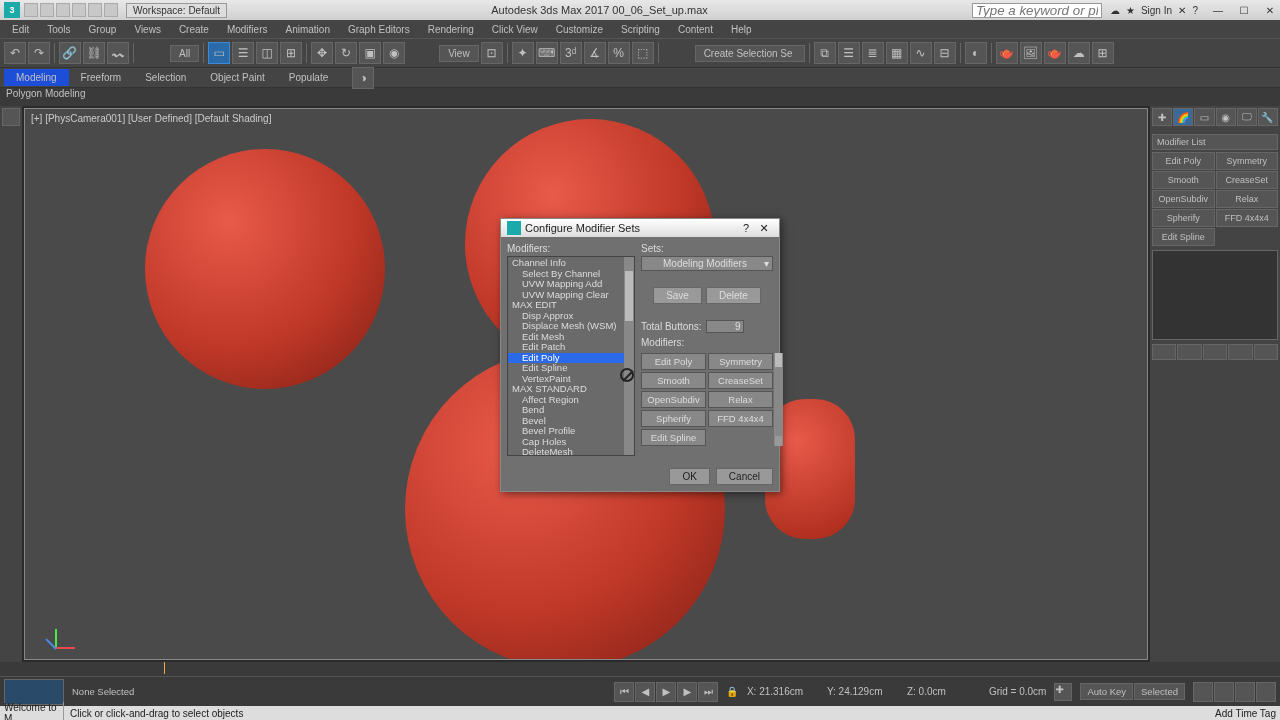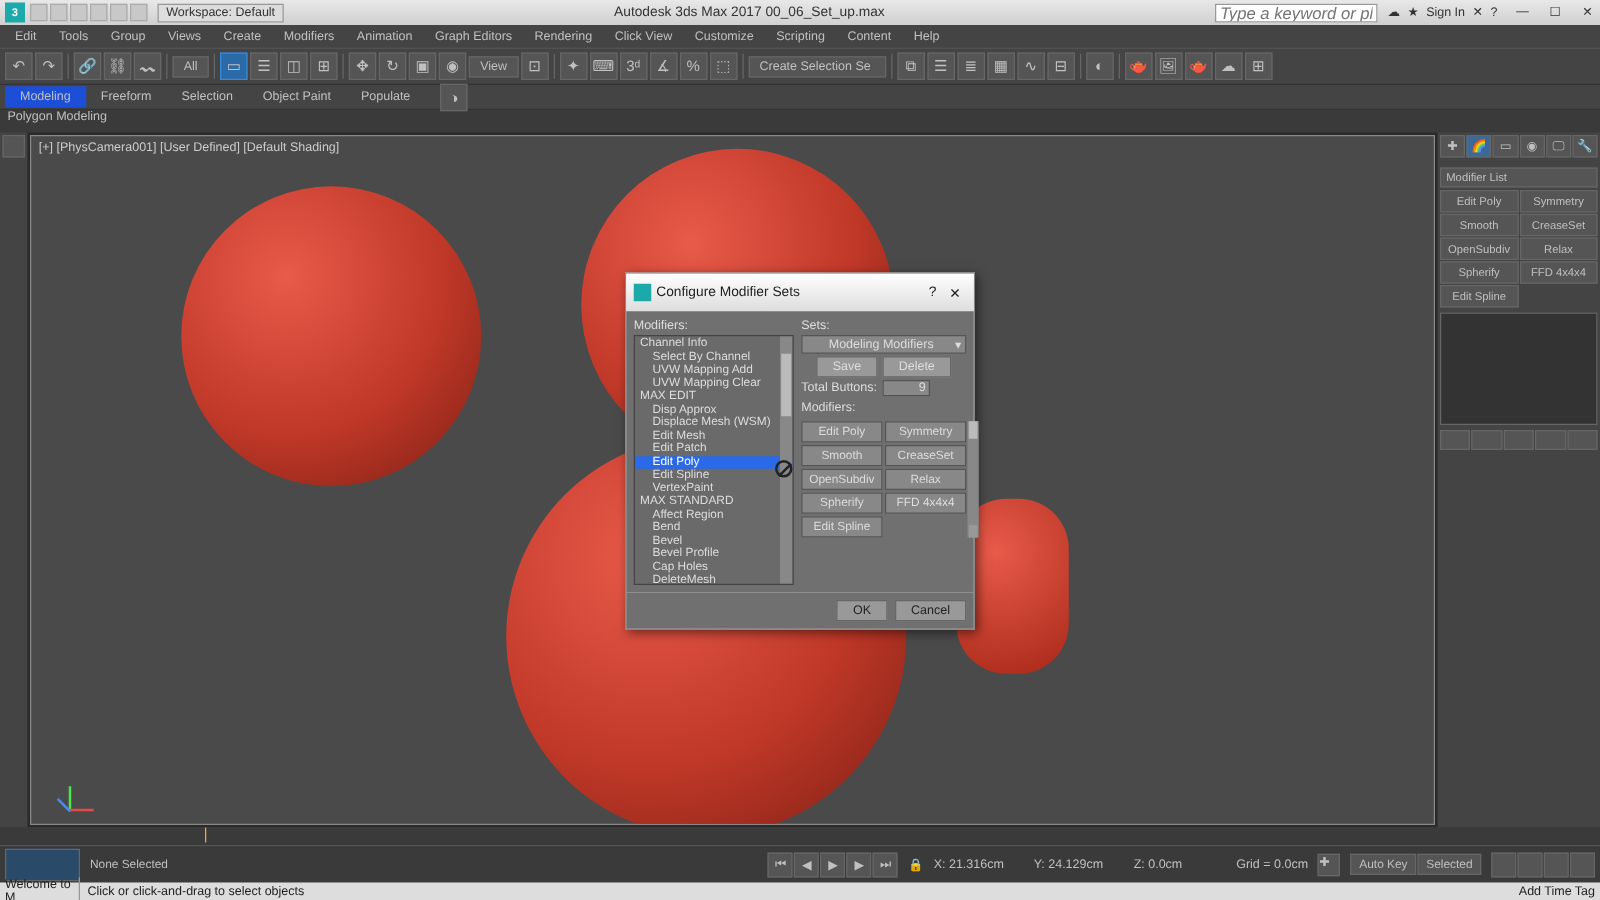--- a/index.html
+++ b/index.html
@@ -15,21 +15,21 @@
 .titlebar .right { display:flex; gap:6px; align-items:center; margin-left:8px;}
 .titlebar .winbtns { display:flex; gap:14px; margin-left:14px;}
 .titlebar .winbtns span { width:12px; text-align:center;}
 
 .menubar { height:18px; background:#444; display:flex; align-items:center; padding:0 4px; gap:2px;}
 .menubar span { padding:2px 8px; font-size:10px;}
 
 .toolbar1 { height:30px; background:#444; display:flex; align-items:center; padding:0 4px; gap:2px; border-top:1px solid #555; border-bottom:1px solid #333;}
 .tbtn { width:22px; height:22px; background:#555; border:1px solid #666; display:inline-flex; align-items:center; justify-content:center; font-size:12px;}
 .tbtn.active { background:#2a6aa8; border-color:#3a8ad8;}
-.tdrop { padding:2px 8px; background:#555; border:1px solid #666; font-size:10px;}
+.tdrop { padding:2px 8px; background:#555; border:1px solid #666; font-size:10px;margin-left:32px;}
 .tsep { width:1px; height:20px; background:#666; margin:0 2px;}
 
 .toolbar2 { height:20px; background:#444; display:flex; align-items:center; padding:0 4px; border-bottom:1px solid #333;}
 .tab { padding:3px 12px; font-size:10px;}
 .tab.active { background:#1d4ed8;}
 
 .subbar { height:16px; background:#3a3a3a; padding:0 6px; font-size:10px;}
 
 .main { position:absolute; top:106px; left:0; right:0; bottom:58px; display:flex;}
 .vptools { width:22px; background:#444; display:flex; flex-direction:column; gap:2px; padding:2px;}
@@ -54,39 +54,39 @@
 .cp-tabs span.active { background:#3a6a9a;}
 .cp-drop { padding:2px 4px; background:#555; border:1px solid #666; font-size:9px;}
 .cp-btns { display:grid; grid-template-columns:1fr 1fr; gap:1px;}
 .cp-btn { padding:3px 2px; background:#555; border:1px solid #666; font-size:9px; text-align:center;}
 .cp-preview { height:90px; background:#333; border:1px solid #666; margin-top:2px;}
 .cp-selrow { display:flex; gap:1px; margin-top:2px;}
 .cp-selrow span { flex:1; height:16px; background:#555; border:1px solid #666;}
 
 
 .dialog { position:absolute; top:218px; left:500px; width:280px; background:#e8e8e8; border:1px solid #888; color:#222; box-shadow:2px 2px 8px rgba(0,0,0,0.5);}
-.dlg-title { height:30px; background:linear-gradient(#fff,#ddd); display:flex; align-items:center; padding:0 6px; font-size:11px;}
+.dlg-title { height:18px; background:linear-gradient(#fff,#ddd); display:flex; align-items:center; padding:0 6px; font-size:11px;}
 .dlg-title .icon { width:14px;height:14px;background:#1ca9a9;margin-right:4px;}
 .dlg-title .sp { flex:1;}
 .dlg-title .q, .dlg-title .x { width:18px; text-align:center;}
 .dlg-body { padding:6px; background:#707070; color:#ddd; display:flex; gap:6px;}
 .dlg-left { flex:1; display:flex; flex-direction:column;}
 .dlg-label { font-size:10px; margin-bottom:2px;}
 .dlg-list { background:#6a6a6a; border:1px solid #444; height:200px; overflow:hidden; position:relative;}
 .dlg-list-inner { padding:1px 0;}
 .dlg-list .item { padding:0px 4px; font-size:9.5px; line-height:10.5px; white-space:nowrap;}
 .dlg-list .item.ind { padding-left:14px;}
 .dlg-list .item.hdr { font-weight:normal;}
 .dlg-list .item.sel { background:#2a6ae8; color:#fff;}
 .dlg-scroll { position:absolute; right:0; top:0; bottom:0; width:10px; background:#888;}
 .dlg-scroll .thumb { position:absolute; left:1px; right:1px; top:14px; height:50px; background:#bbb;}
 .dlg-right { width:132px; display:flex; flex-direction:column;}
 .dlg-drop { background:#888; border:1px solid #555; padding:1px 21px; font-size:10px; position:relative;}
 .dlg-drop::after { content:"▾"; position:absolute; right:3px;}
-.dlg-row { display:flex; gap:4px; justify-content:center; margin:2px 0;}
+.dlg-row { display:flex; gap:4px; justify-content:center; margin:16px 0;}
 .dlg-btn { padding:2px 12px; background:#999; border:1px solid #666; font-size:10px;}
 .dlg-total { display:flex; align-items:center; gap:4px; font-size:10px;}
 .dlg-spin { width:38px; background:#888; border:1px solid #555; padding:0 2px; text-align:right;}
 .dlg-mods-grid { display:grid; grid-template-columns:1fr 1fr; gap:2px; margin-top:3px; position:relative;}
 .dlg-mbtn { padding:2px 2px; background:#888; border:1px solid #555; font-size:9.5px; text-align:center;}
 .dlg-mbtn.single { grid-column:1;}
 .dlg-vscroll { position:absolute; right:-10px; top:0; bottom:0; width:9px; background:#888;}
 .dlg-vscroll .th { position:absolute; left:1px;right:1px; top:0; height:14px; background:#bbb;}
 .dlg-vscroll .tb { position:absolute; left:1px;right:1px; bottom:0; height:10px; background:#999;}
 .dlg-footer { padding:6px; background:#707070; display:flex; justify-content:flex-end; gap:6px;}

